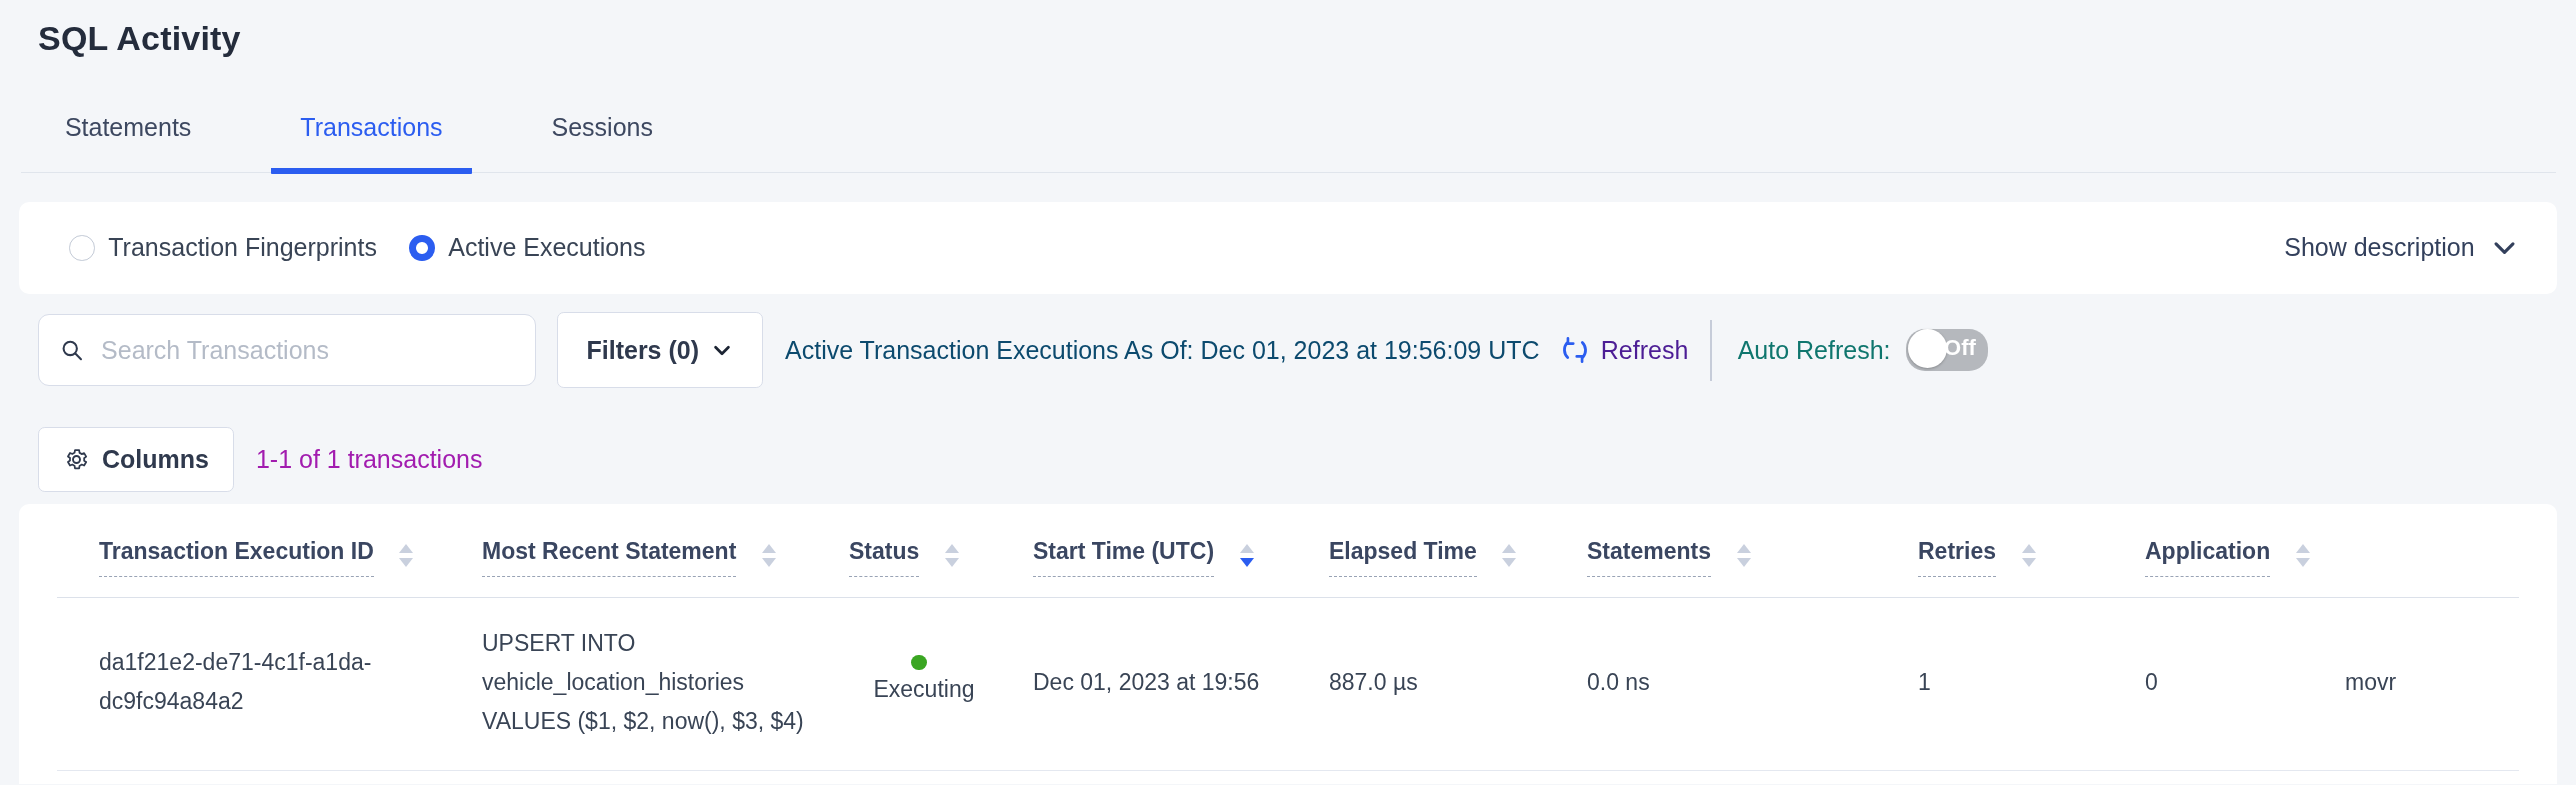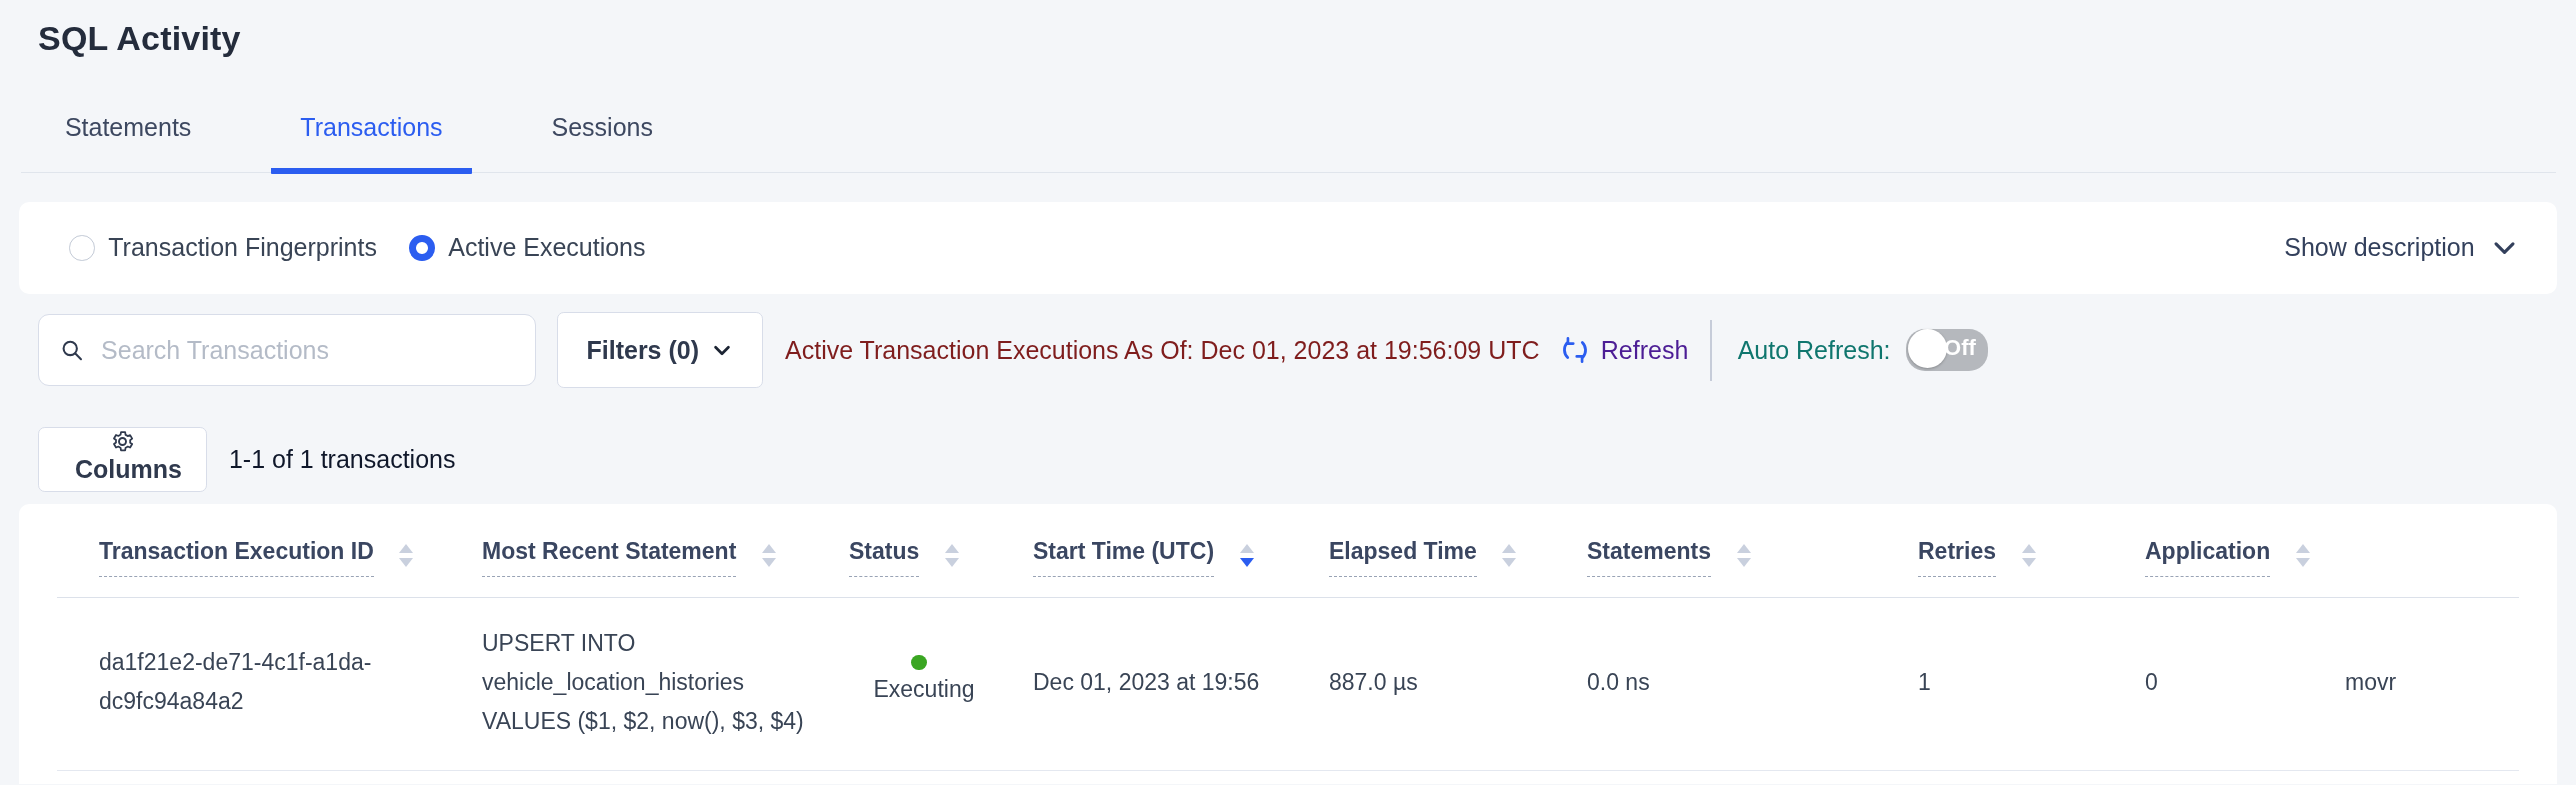--- a/index.html
+++ b/index.html
@@ -32,36 +32,36 @@
   .controls { display:flex; align-items:center; margin:20.5px 19px 0 38px; height:72px; }
   .search-box { display:flex; align-items:center; width:498px; height:72px; background:#fff;
                 border:1.7px solid #d8dde9; border-radius:11px; padding:0 17px 0 20.5px; }
   .search-box input { border:none; outline:none; font-size:25px; color:#394455; width:100%; margin-left:17px;
                       font-family:"Liberation Sans", sans-serif; background:transparent; }
   .search-box input::placeholder { color:#b4bbc7; }
   .filters-btn { display:flex; align-items:center; justify-content:center; margin-left:20.5px; height:76px;
                  padding:0 29px; background:#fff; border:1.7px solid #d8dde9; border-radius:6.8px; cursor:pointer; }
   .filters-btn .lbl { font-size:25px; font-weight:bold; color:#2f394d; }
   .filters-btn svg { margin-left:12px; }
-  .asof { margin-left:22px; font-size:25px; color:#7f1d1d; }
+  .asof { margin-left:22px; font-size:25px; color:#0c4a6e; }
   .refresh { display:flex; align-items:center; margin-left:19px; cursor:pointer; }
   .refresh .lbl { margin-left:10.2px; font-size:25px; color:#4c1d95; }
   .vdivider { width:1.7px; height:61px; background:#c6ccd9; margin-left:22px; }
   .autorefresh-label { margin-left:25.6px; font-size:25px; color:#0f766e; }
   .toggle { margin-left:15.4px; width:82px; height:42px; border-radius:19px; background:#b5b8bd; position:relative; cursor:pointer; }
   .toggle .knob { position:absolute; left:1.7px; top:-0.9px; width:39px; height:39px; border-radius:50%; background:#fff;
                   box-shadow:0 0.9px 2.6px rgba(0,0,0,0.25); }
   .toggle .state { position:absolute; right:12px; top:6px; font-size:22px; color:#fff; font-weight:bold; }
 
   
   .table-toolbar { display:flex; align-items:center; margin:41px 19px 0 38px; }
   .columns-btn { display:flex; align-items:center; height:65px; padding:0 24px; background:#fff;
-                 border:1.7px solid #d8dde9; border-radius:6.8px; cursor:pointer;flex-direction:column; }
+                 border:1.7px solid #d8dde9; border-radius:6.8px; cursor:pointer; }
   .columns-btn .lbl { margin-left:12px; font-size:25px; font-weight:bold; color:#2f394d; }
-  .result-count { margin-left:22px; font-size:25px; color:#0f172a; }
+  .result-count { margin-left:22px; font-size:25px; color:#a21caf; }
 
   
   .table-card { margin-top:12px; border-radius:10.2px 10.2px 0 0; height:280px; overflow:hidden; }
   .table-inner { margin:0 38px; }
   .thead, .trow { display:grid; grid-template-columns:383px 367px 184px 296px 258px 331px 227px 200px auto; padding-left:42px; }
   .thead { padding-top:34px; padding-bottom:20.5px; border-bottom:1.7px solid #dce1ea; }
   .th { display:flex; align-items:flex-start; }
   .th .hlabel { font-size:23px; font-weight:bold; color:#3a4661; border-bottom:1.7px dashed #99a3b5; padding-bottom:10.2px; cursor:pointer; }
   .sorter { display:inline-flex; flex-direction:column; margin-left:25.6px; margin-top:5.1px; cursor:pointer; }
   .tri-up { width:0; height:0; border-left:7.7px solid transparent; border-right:7.7px solid transparent; border-bottom:9.4px solid #c9d0de; margin-bottom:5.1px; }

